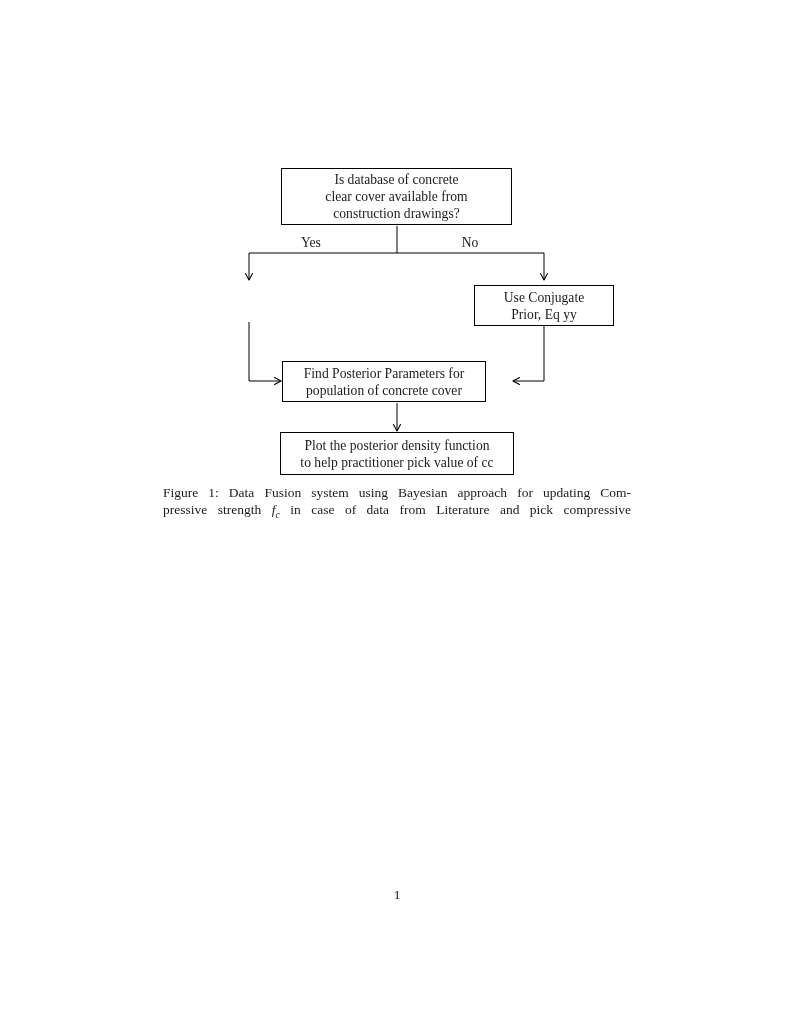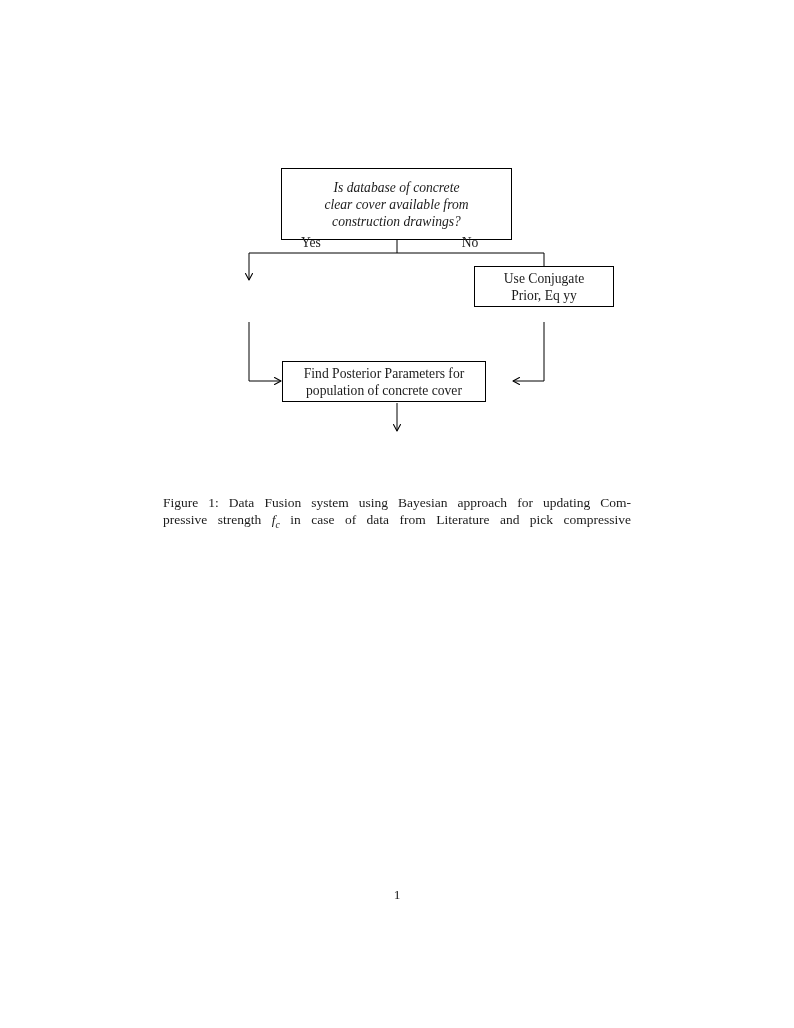--- a/index.html
+++ b/index.html
@@ -38,21 +38,21 @@
   }
   .edge-label {
     position: absolute;
     text-align: center;
     font-size: 13.6px;
     line-height: 14px;
   }
   .caption {
     position: absolute;
     left: 163px;
-    top: 494px;
+    top: 484px;
     width: 468px;
     font-size: 13.5px;
     line-height: 17.3px;
   }
   .cap-line {
     white-space: nowrap;
   }
   .cap-just {
     text-align: justify;
     text-align-last: justify;
@@ -91,35 +91,37 @@
       <path d="M397,226 V253"></path>
       <path d="M249,253 H544"></path>
       <path d="M249,253 V280" marker-end="url(#arrowhead)"></path>
       <path d="M544,253 V280" marker-end="url(#arrowhead)"></path>
       <path d="M249,322 V381 H281" marker-end="url(#arrowhead)"></path>
       <path d="M544,322 V381 H513" marker-end="url(#arrowhead)"></path>
       <path d="M397,403 V431" marker-end="url(#arrowhead)"></path>
     </g>
   </svg>
 
-  <div class="node" style="left:281px; top:168px; width:231px; height:72px;font-style:italic;">Is database of concrete
+  <div class="node" style="left:281px; top:168px; width:231px; height:57px;">Is database of concrete
 clear cover available from
 construction drawings?</div>
 
   <div class="edge-label" style="left:291px; top:236px; width:40px;">Yes</div>
 
   <div class="edge-label" style="left:449px; top:236px; width:42px;">No</div>
 
 
-  <div class="node" style="left:474px; top:266px; width:140px; height:41px;">Use Conjugate
+  <div class="node" style="left:474px; top:285px; width:140px; height:41px;">Use Conjugate
 Prior, Eq yy</div>
 
   <div class="node" style="left:282px; top:361px; width:204px; height:41px;">Find Posterior Parameters for
 population of concrete cover</div>
 
+  <div class="node" style="left:280px; top:432px; width:234px; height:43px;">Plot the posterior density function
+to help practitioner pick value of cc</div>
 
   <div class="caption">
     <div class="cap-line cap-just">Figure 1: Data Fusion system using Bayesian approach for updating Com-</div>
     <div class="cap-line cap-just"><span>pressive strength</span> <span class="math-var"><span>f</span><sub>c</sub></span> <span>in case of data from Literature and pick compressive</span></div>
   </div>
 
   <div class="pagenum">1</div>
 
 </div>
 

